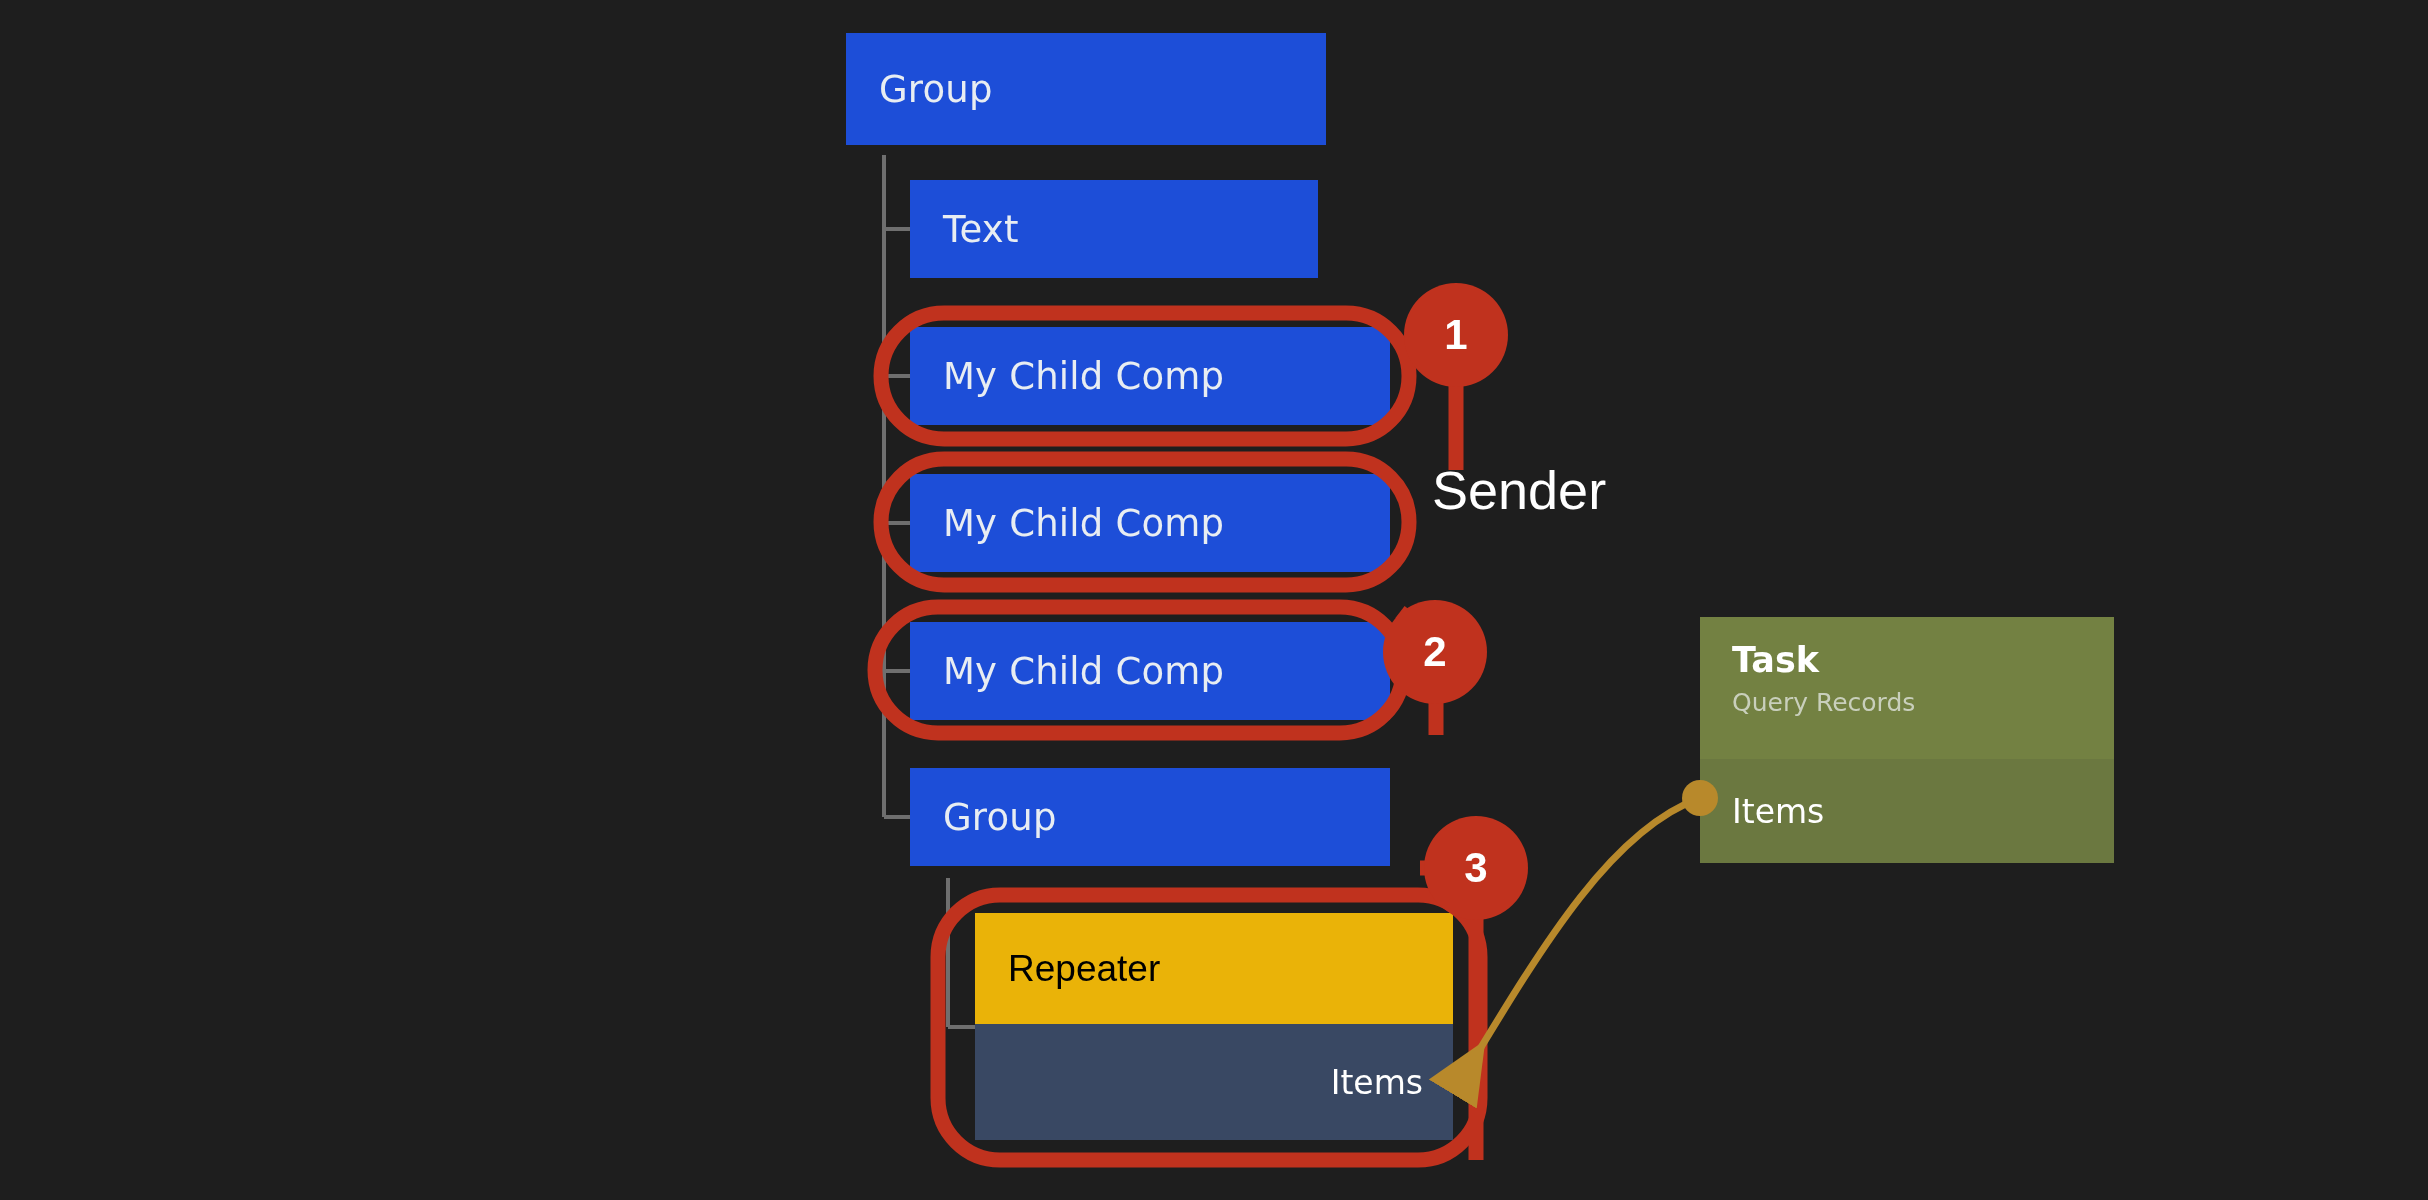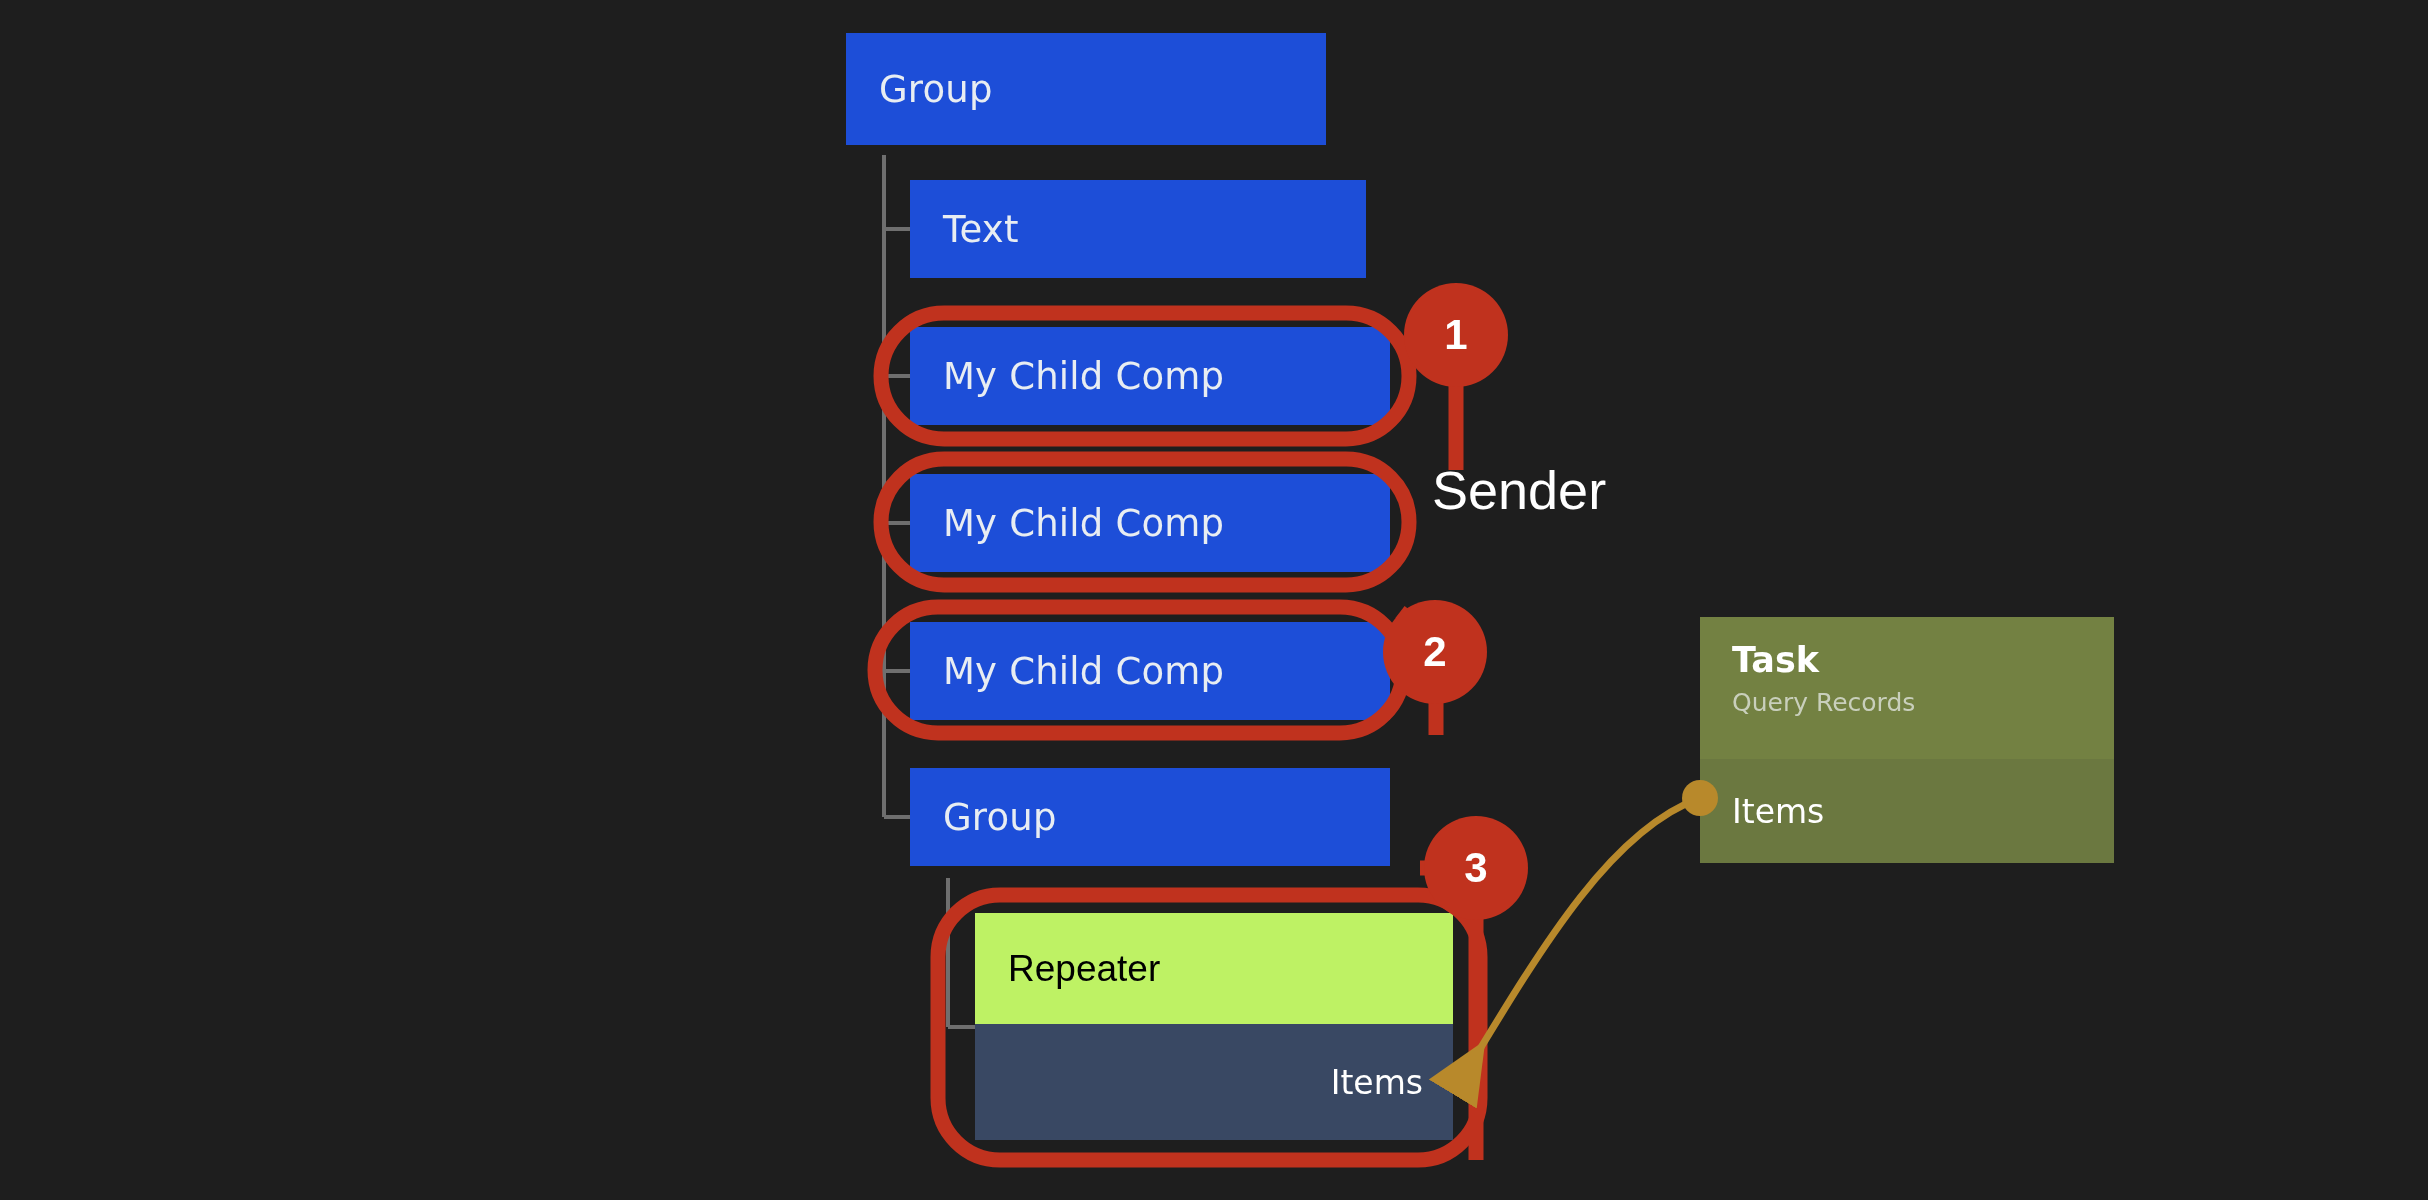--- a/index.html
+++ b/index.html
@@ -33,39 +33,39 @@
   }
   .node .node-label {
     color: #e8edf2;
     font-size: 37px;
     font-family: "DejaVu Sans", sans-serif;
     letter-spacing: .2px;
     white-space: nowrap;
   }
 
   #node-root       { left: 846px;  top: 33px;  width: 480px;  height: 112px; padding-left: 33px; }
-  #node-text       { left: 910px;  top: 180px; width: 456px;  height: 98px;  padding-left: 33px; }
+  #node-text       { left: 910px;  top: 180px; width: 408px;  height: 98px;  padding-left: 33px; }
   #node-child-1    { left: 910px;  top: 327px; width: 480px;  height: 98px;  padding-left: 33px; }
   #node-child-2    { left: 910px;  top: 474px; width: 480px;  height: 98px;  padding-left: 33px; }
   #node-child-3    { left: 910px;  top: 622px; width: 480px;  height: 98px;  padding-left: 33px; }
   #node-group-2    { left: 910px;  top: 768px; width: 480px;  height: 98px;  padding-left: 33px; }
 
   
   #node-repeater {
     position: absolute;
     left: 975px;
     top: 913px;
     width: 478px;
     height: 227px;
     z-index: 4;
     display: flex;
     flex-direction: column;
   }
   #node-repeater .rep-head {
-    background: #bef264;
+    background: #eab308;
     height: 111px;
     display: flex;
     align-items: center;
     padding-left: 33px;
     box-sizing: border-box;
   }
   #node-repeater .rep-head .node-label { font-size: 37px; }
   #node-repeater .rep-port {
     background: #394863;
     flex: 1;

